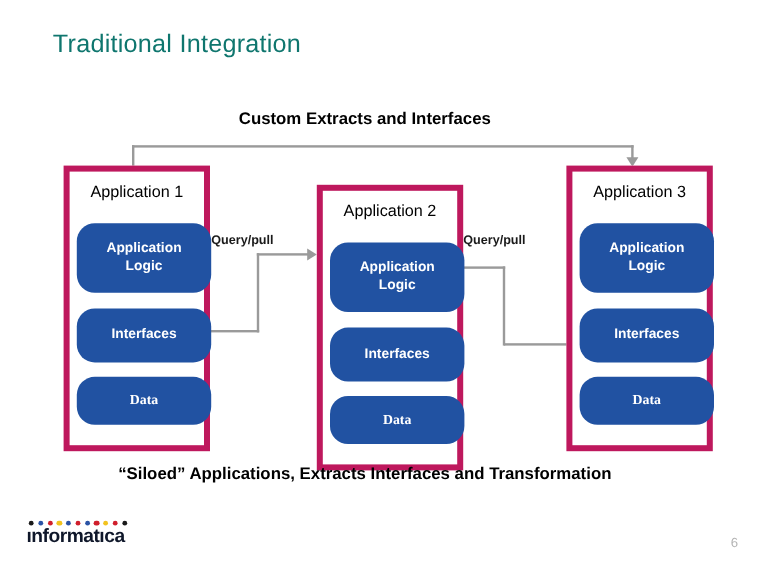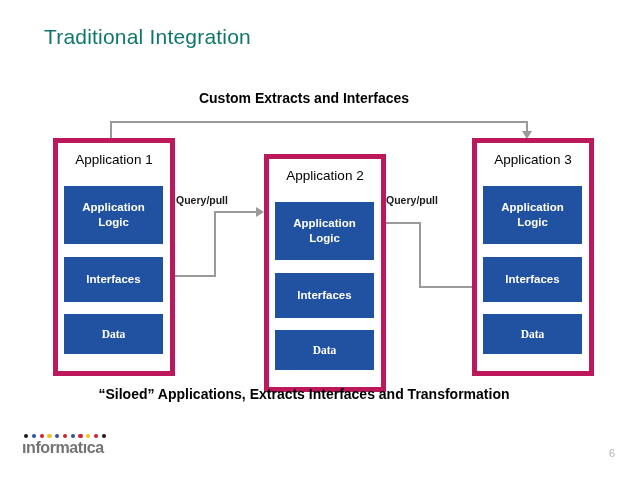--- a/index.html
+++ b/index.html
@@ -52,36 +52,36 @@
     background:#fff;border:5px solid #be185d;
   }
   .app1{left:53px;}
   .app2{left:264px;margin-top:16px;}
   .app3{left:472px;}
   .app-title{
     position:absolute;top:9px;left:0;width:100%;
     text-align:center;font-size:13.5px;color:#000;
   }
   .layer{
-    position:absolute;left:6px;width:99px;
+    position:absolute;left:6px;width:112px;
     background:#2152a2;color:#fff;
     display:flex;align-items:center;justify-content:center;
     text-align:center;font-size:11.5px;font-weight:bold;line-height:1.3;
-    padding:0;box-sizing:border-box;
+    padding:0;box-sizing:border-box;border-radius:15px;
   }
   .layer .inner{width:80px;}
   .layer-logic{top:43px;height:58px;}
   .layer-interfaces{top:114px;height:45px;}
   .layer-data{top:171px;height:40px;font-family:Liberation Serif, serif;}
   
   .logo{position:absolute;left:22px;top:434px;}
   .logo-dots{display:flex;gap:3.6px;margin-left:2px;margin-bottom:2px;}
   .dot{width:4.2px;height:4.2px;border-radius:50%;display:inline-block;}
   .logo-word{
-    font-size:16px;font-weight:bold;color:#737373;
+    font-size:16px;font-weight:bold;color:#0f172a;
     letter-spacing:-0.4px;line-height:1;
   }
   .page-number{
     position:absolute;left:600px;top:447px;width:24px;text-align:center;
     font-size:11px;color:#b3b3b3;
   }
 </style>
 </head>
 <body>
 

